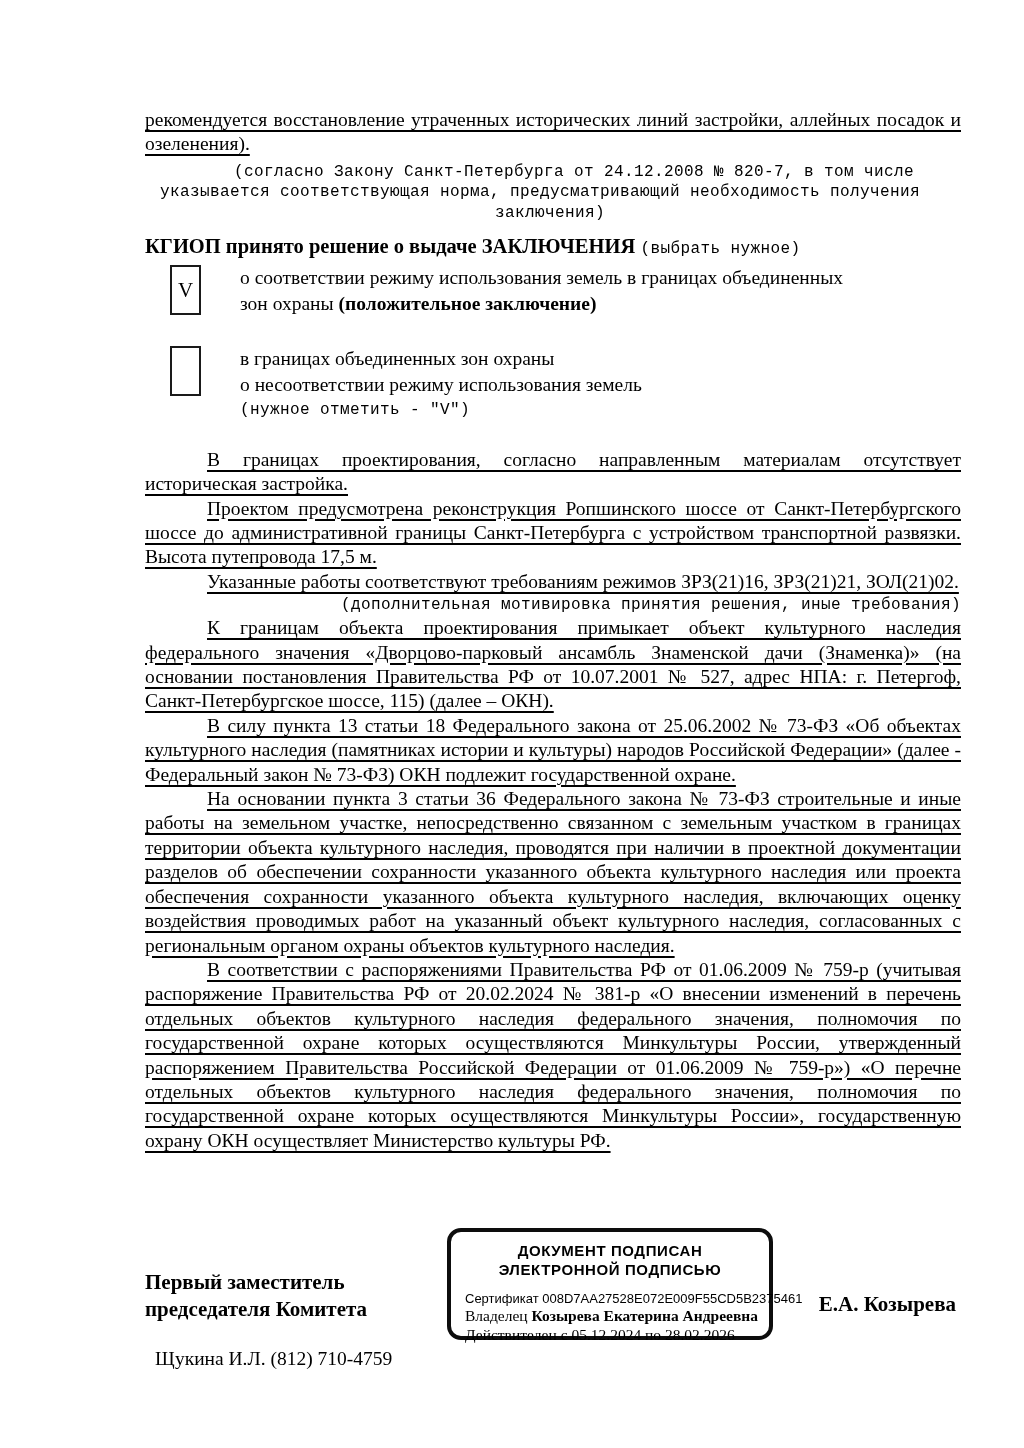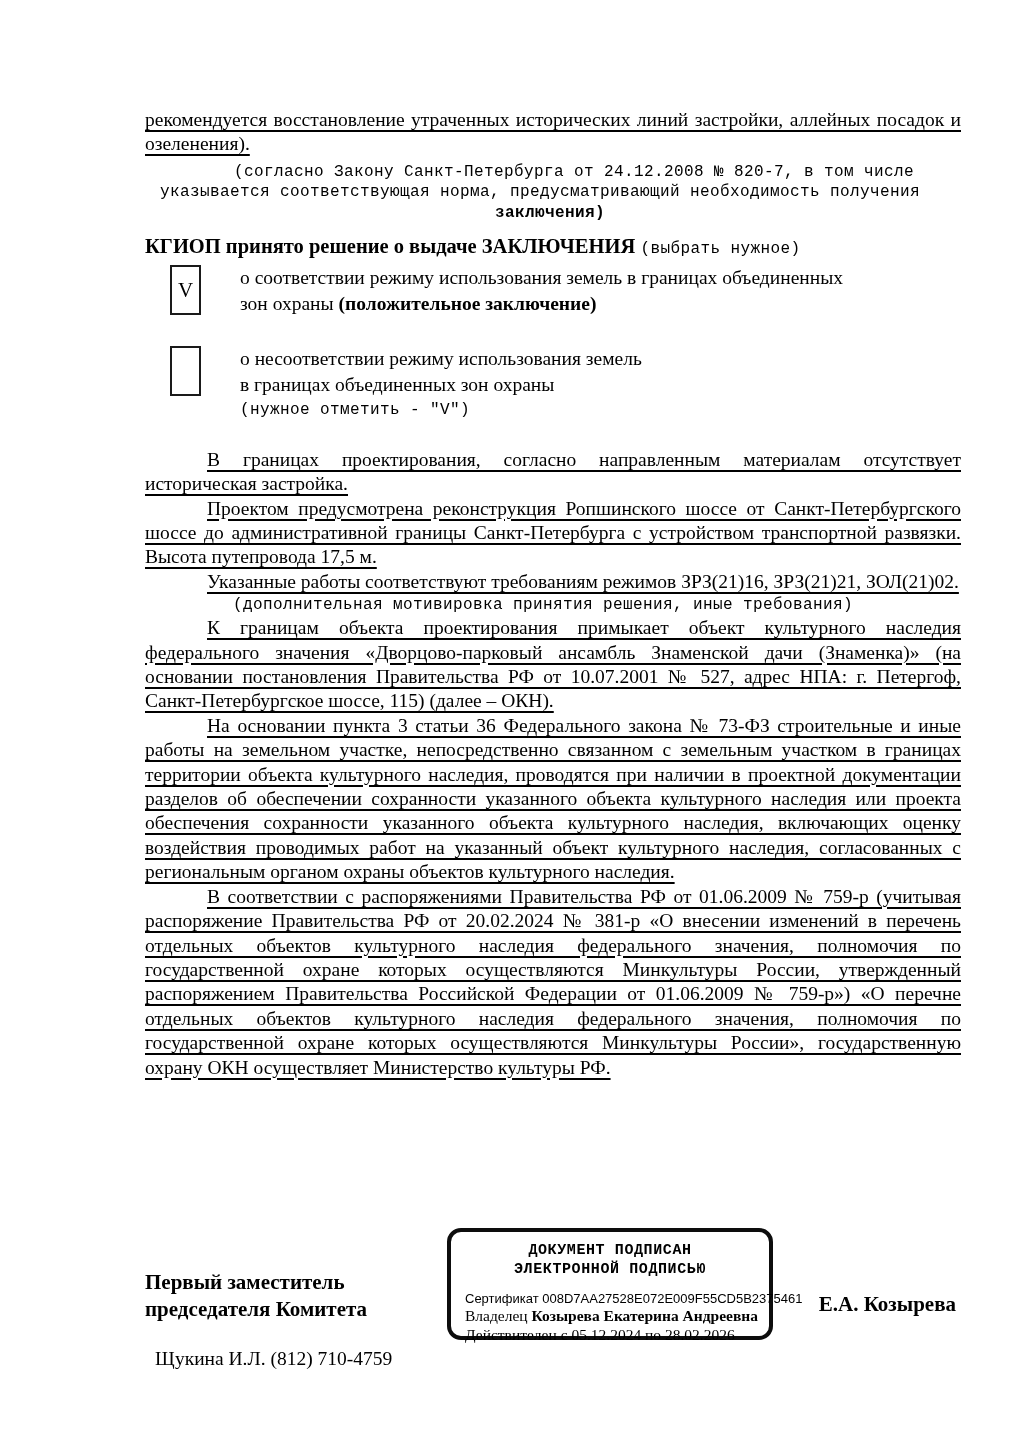--- a/index.html
+++ b/index.html
@@ -29,38 +29,38 @@
   }
   .ind { text-indent: 62px; }
   .mono {
     font-family: "Liberation Mono", monospace;
     font-size: 16px;
     letter-spacing: 0.4px;
     line-height: 20.6px;
   }
   .top-note { margin: 5px 0 0 15px; width: 780px; }
   .top-note .l1 { padding-left: 74px; }
-  .top-note .l3 { text-align: center; font-weight: bold; }
+  .top-note .l3 { text-align: center; }
   .heading { margin-top: 11px; font-size: 20.5px; white-space: nowrap; }
   .heading .hb { font-weight: bold; }
   .heading .mono { font-size: 16px; }
   .opt-row { display: flex; margin-top: 6px; }
   .opt-row .cb-col { width: 95px; flex: 0 0 95px; padding-left: 25px; box-sizing: border-box; }
   .checkbox {
     width: 27px; height: 46px;
     border: 2.5px solid #1a1a1a;
     display: flex; align-items: center; justify-content: center;
     font-size: 21px; font-family: "Liberation Serif", serif;
     background: #fff;
   }
   .opt-text { font-size: 19.5px; line-height: 25.5px; }
   .opt2 { margin-top: 30px; }
   .mark-note { margin: 3px 0 0 95px; }
   .body-block { margin-top: 27px; }
-  .motiv-note { margin: 0 0 0 88px; line-height: 22px; }
+  .motiv-note { margin: 0 0 0 88px; line-height: 22px; text-align: right; }
   .sig-title {
     position: absolute; left: 145px; top: 1269px;
     font-weight: bold; font-size: 21px; line-height: 26.5px;
   }
   .sig-name {
     position: absolute; right: 68px; top: 1292px;
     font-weight: bold; font-size: 21px;
   }
   .executor {
     position: absolute; left: 147px; top: 1348px;
@@ -71,21 +71,21 @@
     position: absolute; left: 447px; top: 1228px;
     width: 326px; height: 112px;
     border: 4px solid #0d0d0d; border-radius: 14px;
     box-sizing: border-box;
     padding: 9px 14px 0 14px;
     background: #fff;
   }
   .stamp-title {
     text-align: center; font-weight: bold; font-size: 15px;
     line-height: 19px; letter-spacing: 0.6px;
-    font-family: Liberation Mono, monospace;
+    font-family: Liberation Sans, sans-serif;
   }
   .stamp-cert {
     margin-top: 11px;
     font-family: "Liberation Sans", sans-serif;
     font-size: 13px; line-height: 17px;
     white-space: nowrap;
   }
   .stamp-owner, .stamp-valid {
     font-family: "Liberation Serif", serif;
     font-size: 15.5px; line-height: 18.5px;
@@ -124,33 +124,34 @@
       </div>
     </div>
 
     <div class="opt-row opt2">
       <div class="cb-col">
         <div class="checkbox">
           <span></span>
         </div>
       </div>
       <div class="opt-text">
+        <div>в границах объединенных зон охраны</div>
         <div>о несоответствии режиму использования земель</div>
-        <div>в границах объединенных зон охраны</div>
       </div>
     </div>
 
     <div class="mono mark-note">(нужное отметить - "V")</div>
 
     <div class="body-block">
       <p class="para ind">В границах проектирования, согласно направленным материалам отсутствует историческая застройка.</p>
       <p class="para ind">Проектом предусмотрена реконструкция Ропшинского шоссе от Санкт-Петербургского шоссе до административной границы Санкт-Петербурга с устройством транспортной развязки. Высота путепровода 17,5 м.</p>
       <p class="para ind">Указанные работы соответствуют требованиям режимов ЗРЗ(21)16, ЗРЗ(21)21, ЗОЛ(21)02.</p>
       <div class="mono motiv-note">(дополнительная мотивировка принятия решения, иные требования)</div>
       <p class="para ind">К границам объекта проектирования примыкает объект культурного наследия федерального значения «Дворцово-парковый ансамбль Знаменской дачи (Знаменка)» (на основании постановления Правительства РФ от 10.07.2001 № 527, адрес НПА: г. Петергоф, Санкт-Петербургское шоссе, 115) (далее – ОКН).</p>
+      <p class="para ind">В силу пункта 13 статьи 18 Федерального закона от 25.06.2002 № 73-ФЗ «Об объектах культурного наследия (памятниках истории и культуры) народов Российской Федерации» (далее - Федеральный закон № 73-ФЗ) ОКН подлежит государственной охране.</p>
       <p class="para ind">На основании пункта 3 статьи 36 Федерального закона № 73-ФЗ строительные и иные работы на земельном участке, непосредственно связанном с земельным участком в границах территории объекта культурного наследия, проводятся при наличии в проектной документации разделов об обеспечении сохранности указанного объекта культурного наследия или проекта обеспечения сохранности указанного объекта культурного наследия, включающих оценку воздействия проводимых работ на указанный объект культурного наследия, согласованных с региональным органом охраны объектов культурного наследия.</p>
       <p class="para ind">В соответствии с распоряжениями Правительства РФ от 01.06.2009 № 759-р (учитывая распоряжение Правительства РФ от 20.02.2024 № 381-р «О внесении изменений в перечень отдельных объектов культурного наследия федерального значения, полномочия по государственной охране которых осуществляются Минкультуры России, утвержденный распоряжением Правительства Российской Федерации от 01.06.2009 № 759-р») «О перечне отдельных объектов культурного наследия федерального значения, полномочия по государственной охране которых осуществляются Минкультуры России», государственную охрану ОКН осуществляет Министерство культуры РФ.</p>
     </div>
   </div>
 
   <div class="sig-title">
     <div>Первый заместитель</div>
     <div>председателя Комитета</div>
   </div>
 

